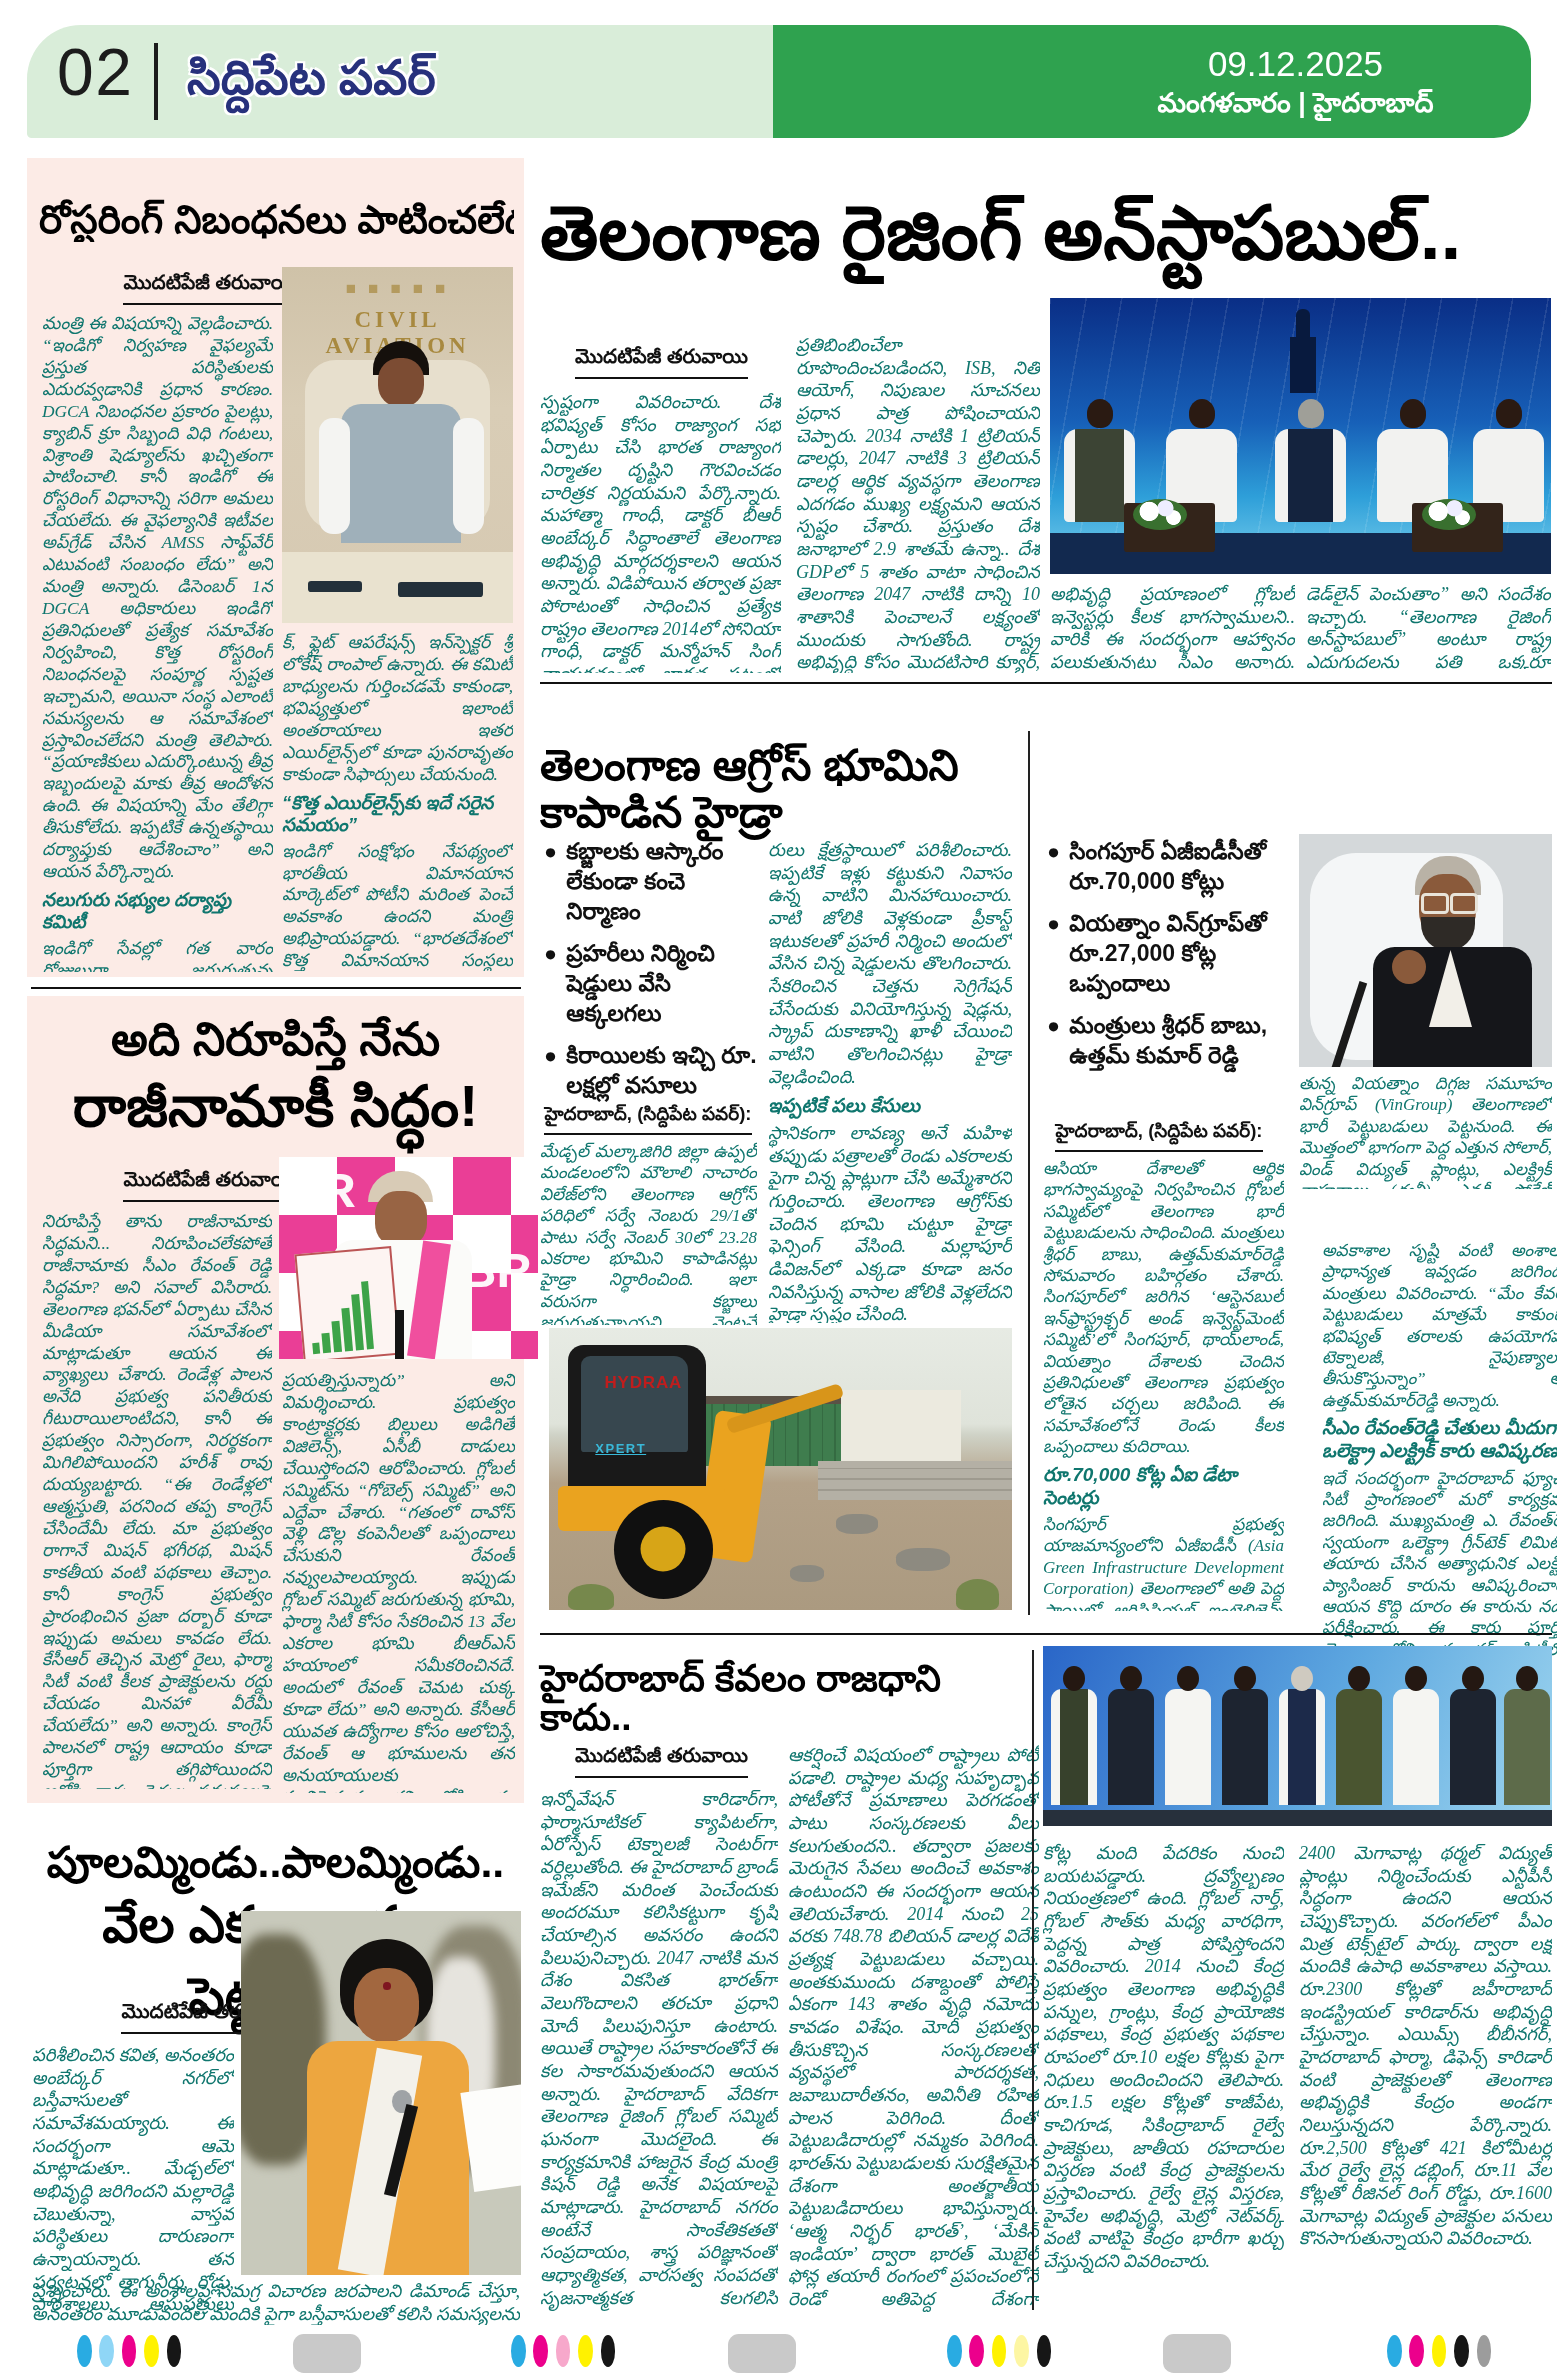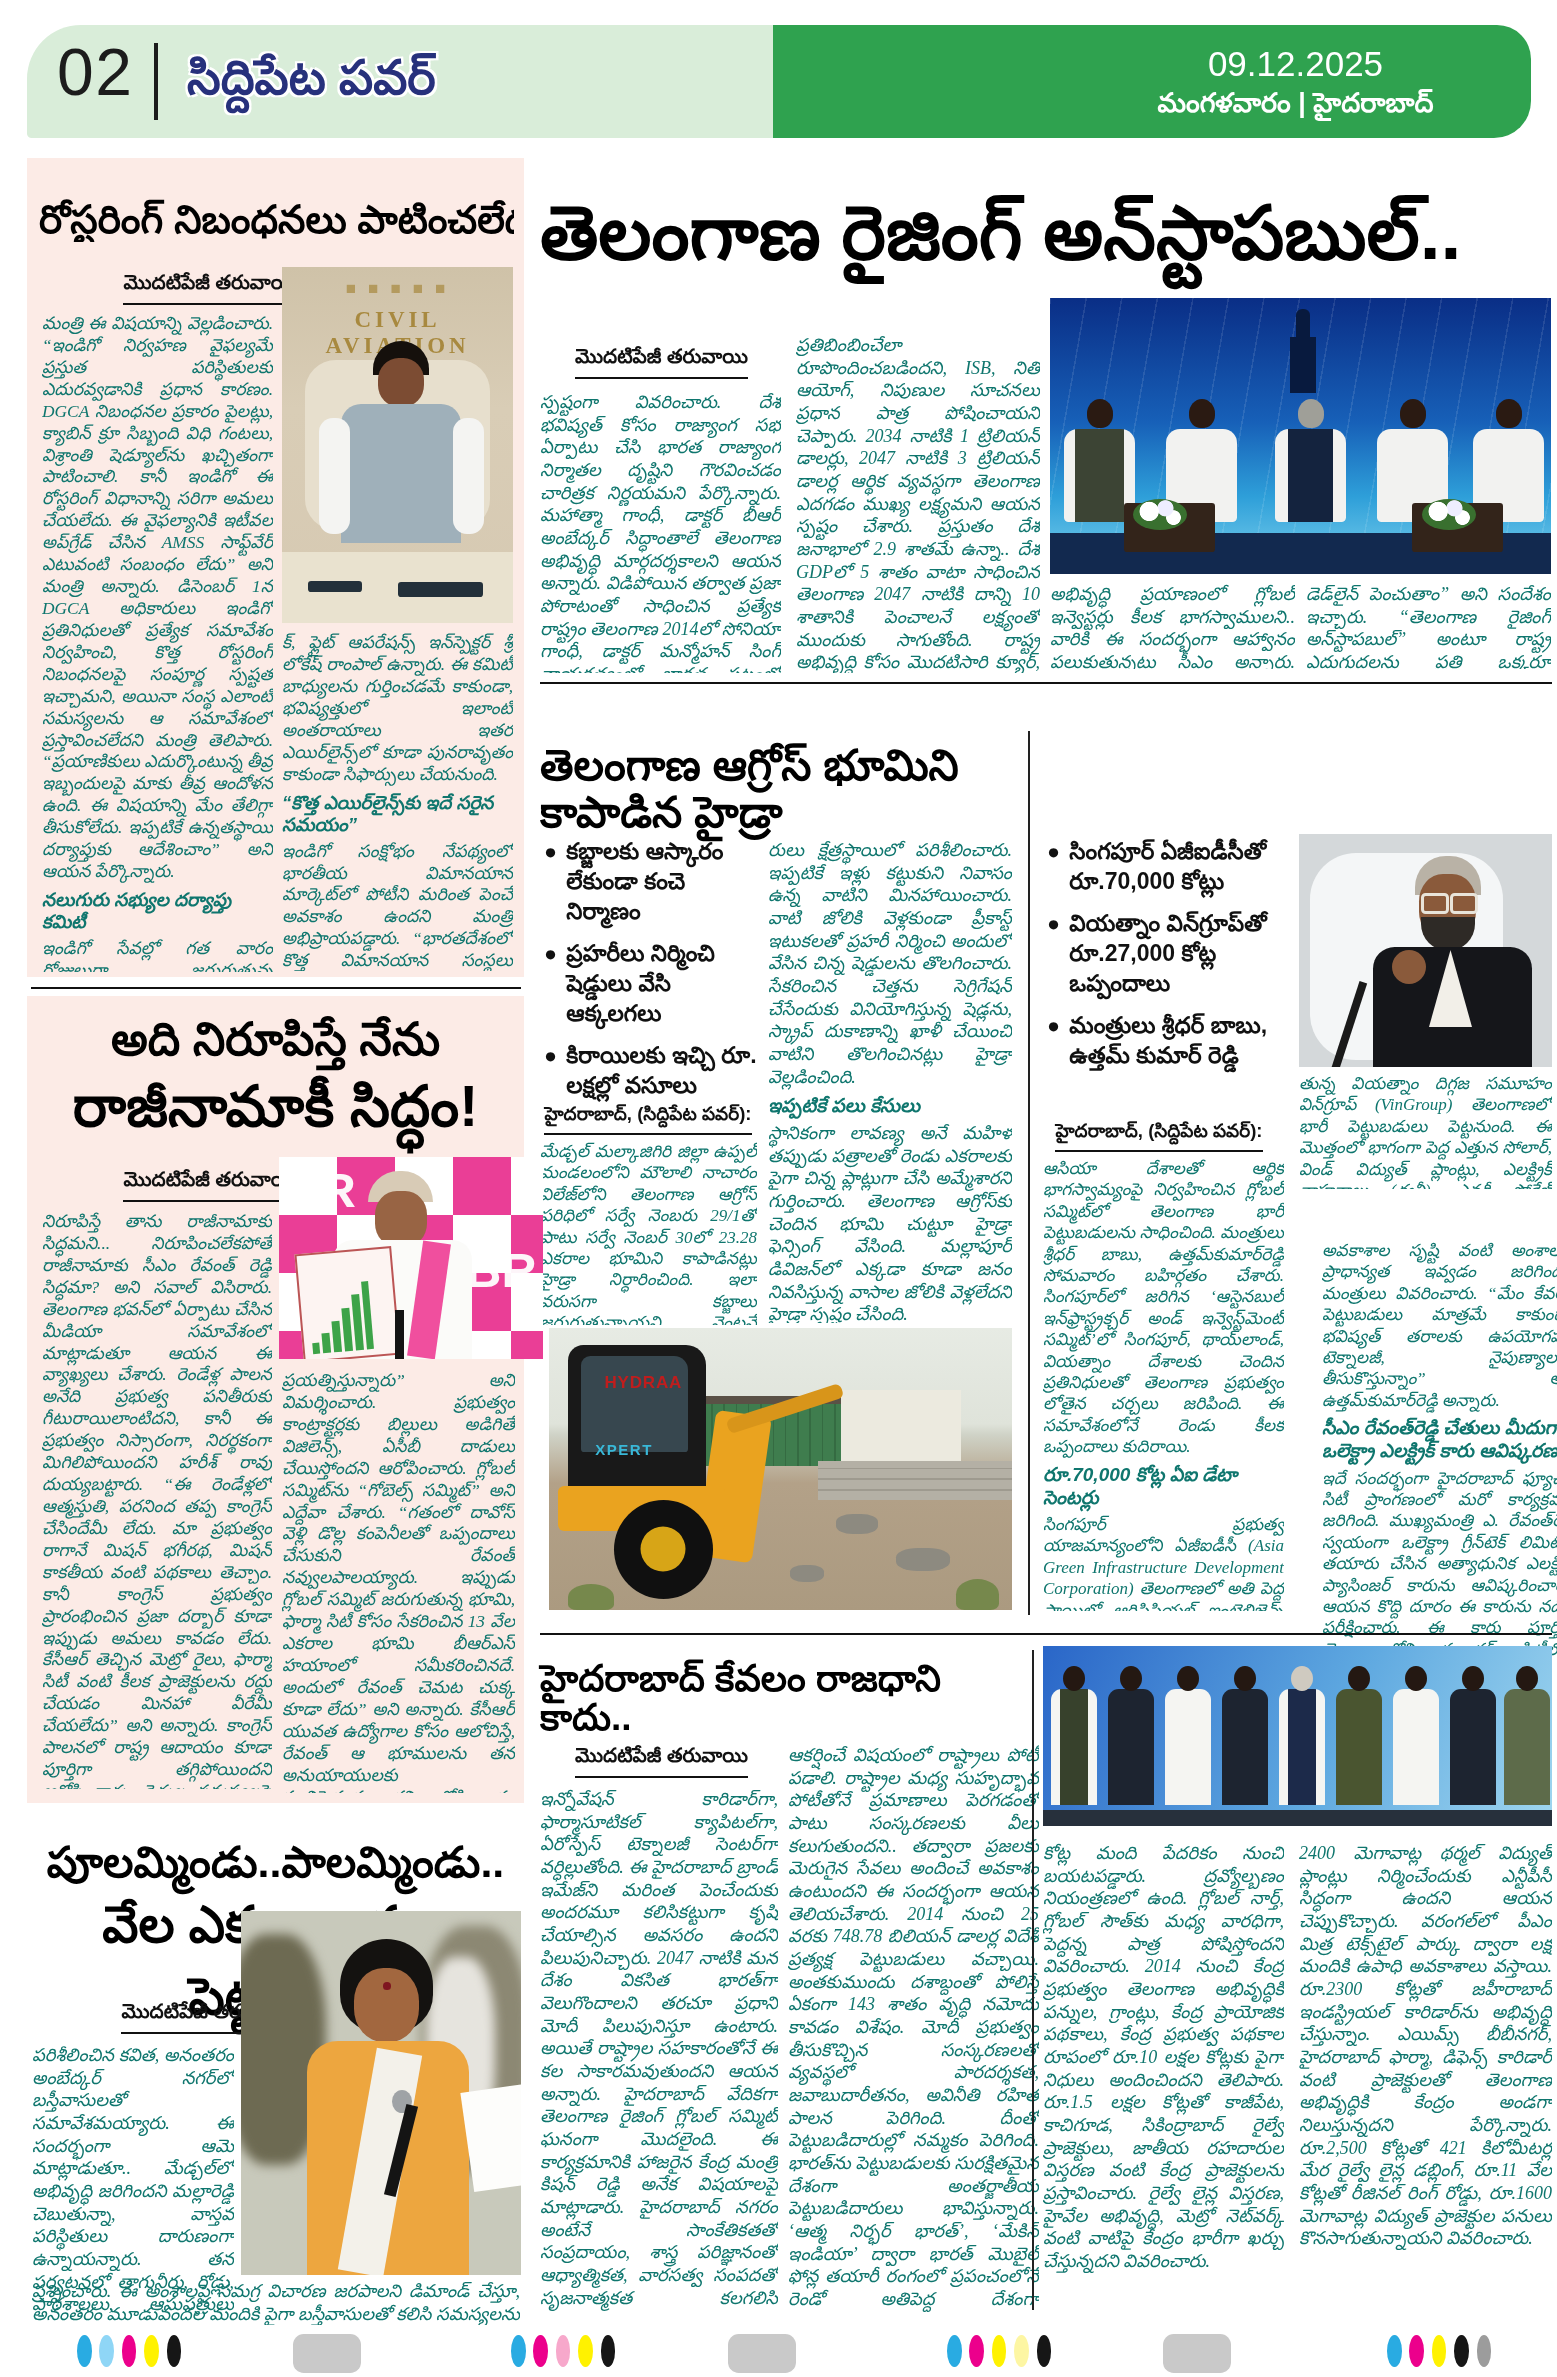--- a/index.html
+++ b/index.html
@@ -80,21 +80,21 @@
   .photo-exc{background:linear-gradient(180deg,#e7ebe4 0%,#dfe3da 34%,#cfd2c6 38%,#b3a188 55%,#ab9a80 100%);}
   .exc-mesh{position:absolute;left:30%;top:27%;width:46%;height:22%;background:repeating-linear-gradient(90deg,#3f7d4e 0 10.8px,#356b42 10.8px 12.3px);}
   .exc-roof{position:absolute;left:28%;top:24%;width:52%;height:9.3px;background:#5a5146;}
   .exc-shed{position:absolute;left:63%;top:22%;width:26%;height:26%;background:#eceadf;}
   .exc-wall{position:absolute;left:58%;top:47%;width:42%;height:14%;background:repeating-linear-gradient(0deg,#b4b0a5 0 9.3px,#9e9a8f 9.3px 10.8px);}
   .exc-stone{position:absolute;background:#8d8a80;border-radius:40%;}
   .exc-grass{position:absolute;background:#76884c;border-radius:50% 50% 20% 20%;}
   .exc-cab{position:absolute;left:4%;top:6%;width:30%;height:52%;background:#191919;border-radius:15.4px 20px 4.6px 4.6px;}
   .exc-win{position:absolute;left:7%;top:10%;width:23%;height:34%;background:#37474f;border-radius:9.3px 14px 3.1px 3.1px;}
   .exc-cabtext{position:absolute;left:12%;top:16%;color:#c01d1d;font-family:"Liberation Sans",sans-serif;font-weight:800;font-size:17px;letter-spacing:0.8px;}
-  .exc-cabtext2{position:absolute;left:10%;top:40%;color:#39b8d8;font-family:"Liberation Sans",sans-serif;font-weight:700;font-size:15px;letter-spacing:1.5px;}
+  .exc-cabtext2{position:absolute;left:10%;top:40%;color:#39b8d8;font-family:"Liberation Sans",sans-serif;font-weight:700;font-size:13px;letter-spacing:1.5px;text-decoration:underline;}
   .exc-body{position:absolute;left:2%;top:56%;width:36%;height:16%;background:#eaa31f;border-radius:6.2px;}
   .exc-boom{position:absolute;left:34%;top:30%;width:12%;height:52%;background:#eaa31f;border-radius:7.7px;transform:rotate(8deg);}
   .exc-arm{position:absolute;left:38%;top:26%;width:26%;height:15.4px;background:#d8951a;border-radius:6.2px;transform:rotate(-18deg);}
   .exc-wheel{position:absolute;left:14%;bottom:4%;width:99px;height:99px;background:#101010;border-radius:50%;}
   .exc-hub{position:absolute;left:50%;top:50%;width:45px;height:45px;transform:translate(-50%,-50%);background:#d7a517;border-radius:50%;}
 
   
   .photo-harish{background:conic-gradient(#ea3e96 90deg,#ffffff 90deg 180deg,#ea3e96 180deg 270deg,#ffffff 270deg);
                 background-size:116px 116px;}
   .br-letters{position:absolute;color:#ffffff;font-family:"Liberation Sans",sans-serif;font-weight:800;font-size:49px;opacity:.95;}
@@ -397,21 +397,21 @@
   <div class="abs pinkcard" style="left:27px;top:996px;width:497px;height:807px;"></div>
   <h2 class="abs headline" style="left:27px;top:1012px;width:497px;font-size:46px;text-align:center;margin:0;">అది నిరూపిస్తే నేను</h2>
   <h2 class="abs headline" style="left:27px;top:1073px;width:497px;font-size:57px;text-align:center;margin:0;">రాజీనామాకీ సిద్ధం!</h2>
   <div class="abs byline-wrap" style="left:108px;top:1168px;width:204px;">
     <span class="byline">మొదటిపేజీ తరువాయి</span>
   </div>
   <div class="abs body-col" style="left:42px;top:1211px;width:230px;height:578px;font-size:17.4px;">
     <p>నిరూపిస్తే తాను రాజీనామాకు సిద్ధమని... నిరూపించలేకపోతే రాజీనామాకు సీఎం రేవంత్ రెడ్డి సిద్ధమా? అని సవాల్ విసిరారు. తెలంగాణ భవన్‌లో ఏర్పాటు చేసిన మీడియా సమావేశంలో మాట్లాడుతూ ఆయన ఈ వ్యాఖ్యలు చేశారు. రెండేళ్ల పాలన అనేది ప్రభుత్వ పనితీరుకు గీటురాయిలాంటిదని, కానీ ఈ ప్రభుత్వం నిస్సారంగా, నిరర్థకంగా మిగిలిపోయిందని హరీశ్ రావు దుయ్యబట్టారు. “ఈ రెండేళ్లలో ఆత్మస్తుతి, పరనింద తప్ప కాంగ్రెస్ చేసిందేమీ లేదు. మా ప్రభుత్వం రాగానే మిషన్ భగీరథ, మిషన్ కాకతీయ వంటి పథకాలు తెచ్చాం. కానీ కాంగ్రెస్ ప్రభుత్వం ప్రారంభించిన ప్రజా దర్బార్ కూడా ఇప్పుడు అమలు కావడం లేదు. కేసీఆర్ తెచ్చిన మెట్రో రైలు, ఫార్మా సిటీ వంటి కీలక ప్రాజెక్టులను రద్దు చేయడం మినహా వీరేమీ చేయలేదు” అని అన్నారు. కాంగ్రెస్ పాలనలో రాష్ట్ర ఆదాయం కూడా పూర్తిగా తగ్గిపోయిందని ఆరోపించారు. రైతుల సమస్యలపై హరీశ్ రావు తీవ్రంగా స్పందించారు. “మక్కలు కొని 50 రోజులు దాటినా రైతులకు ఇంకా డబ్బులు ఇవ్వలేదు. రైతులకు బేడీలు వేసిన ఈ ప్రభుత్వం రైతు సంక్షోభ ప్రభుత్వం. ఉద్యోగ నోటిఫికేషన్లు ఇవ్వకుండా మద్యం దుకాణాలకు నోటిఫికేషన్లు ఇచ్చి రాష్ట్రాన్ని ‘తాగుబోతుల తెలంగాణ’గా మార్చేందుకు రేవంత్ రెడ్డి</p>
   </div>
 
-  <div class="abs photo photo-harish" style="left:279px;top:1157px;width:264px;height:202px;">
+  <div class="abs photo photo-harish" style="left:279px;top:1157px;width:228px;height:202px;padding-left:31px;">
     <div class="br-letters" style="left:6.2px;top:4.6px;">BR</div>
     <div class="br-letters" style="right:6.2px;top:85px;">BR</div>
     <div class="hr-cap"></div>
     <div class="hr-face"></div>
     <div class="hr-shirt"></div>
     <div class="hr-scarf"></div>
     <div class="hr-card">
       <div class="bars">
         <span style="height:10.8px;"></span>
           <span style="height:20px;"></span>

